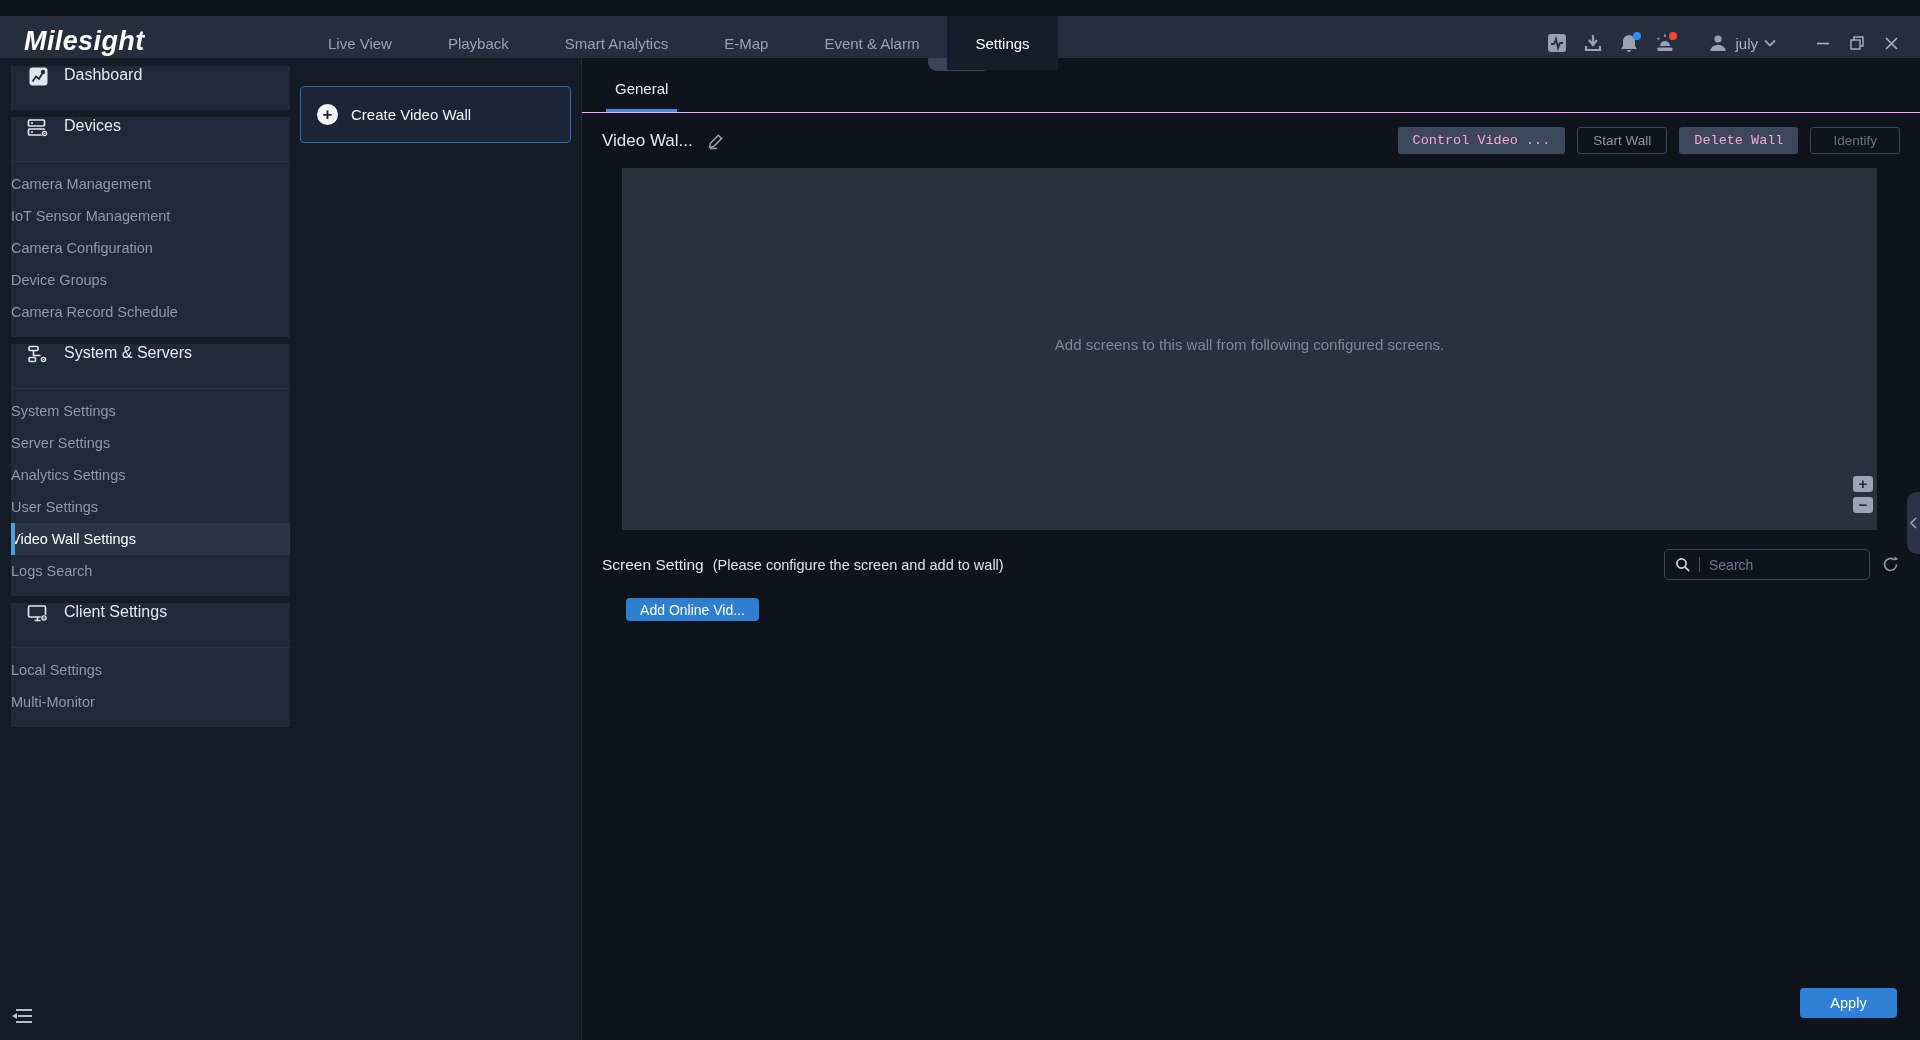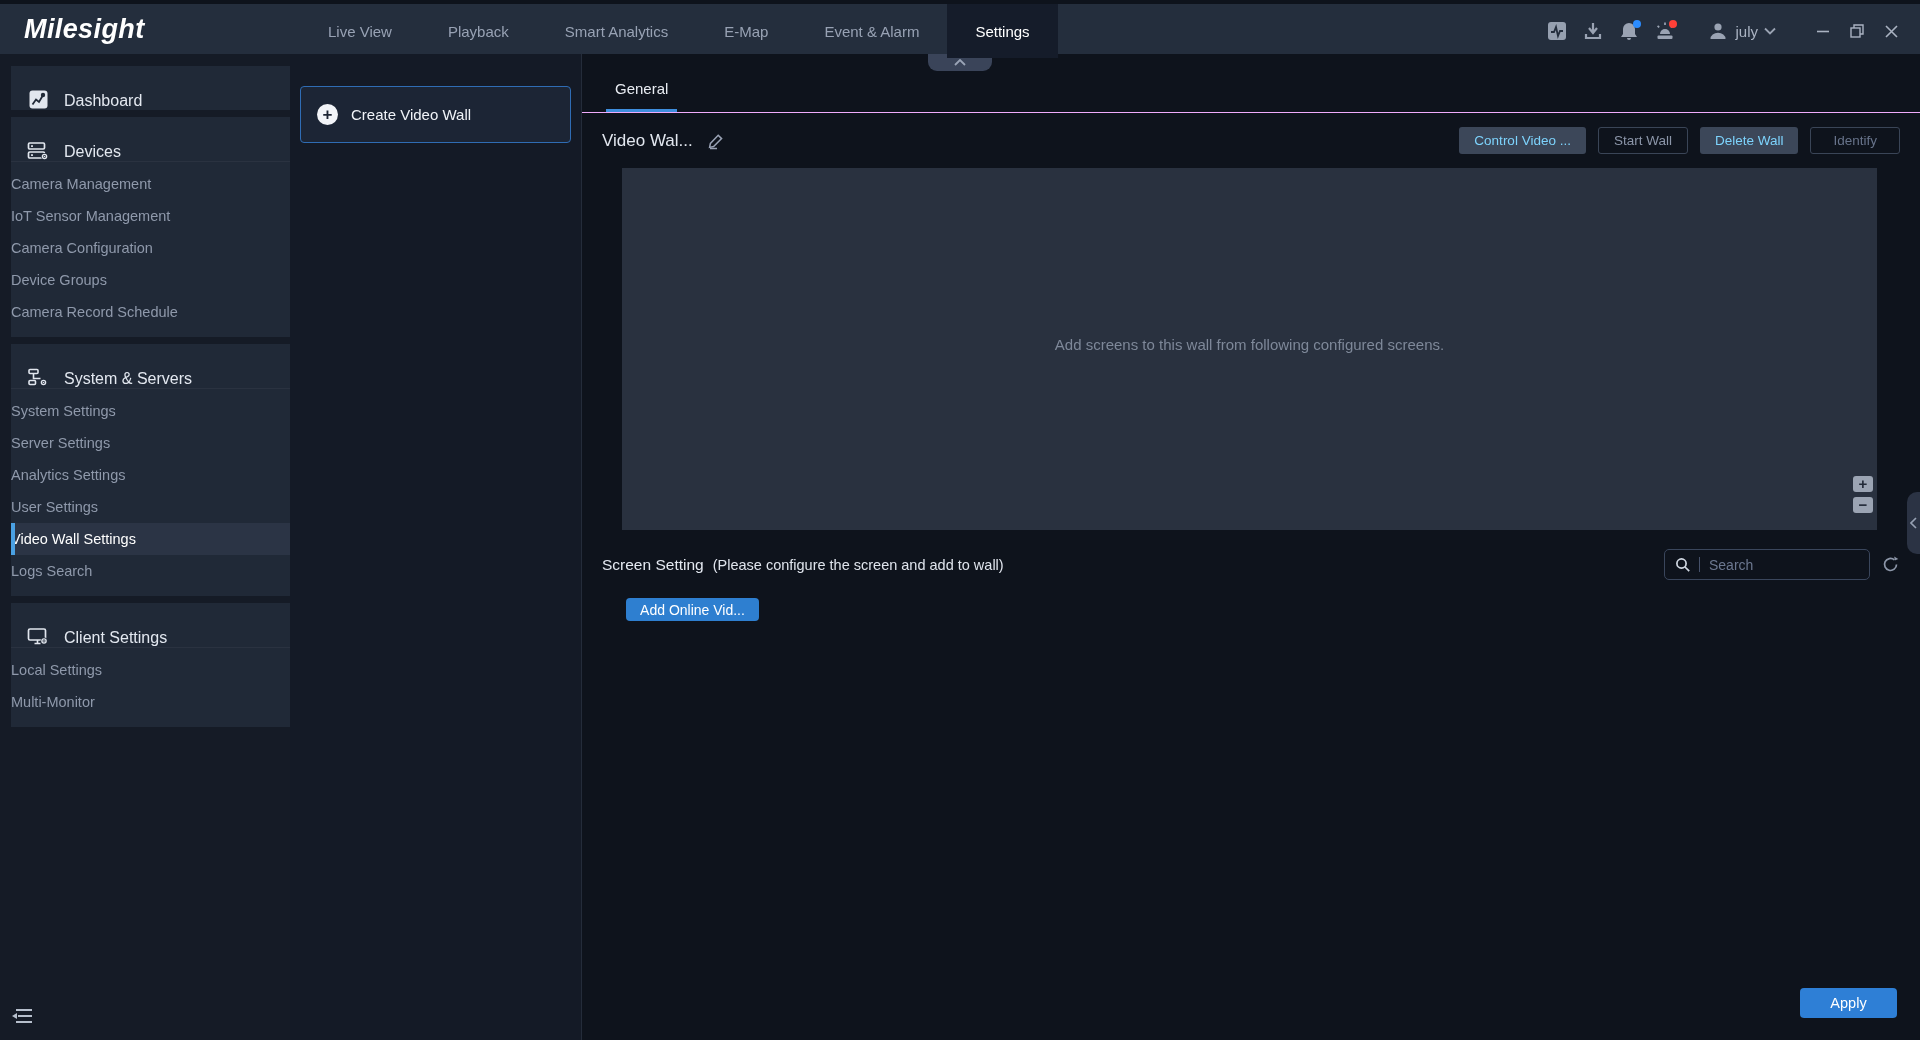--- a/index.html
+++ b/index.html
@@ -1,39 +1,39 @@
 <!DOCTYPE html>
 <html><head>
 <meta charset="utf-8">
 <style>
   * { margin:0; padding:0; box-sizing:border-box; }
   html,body { width:1920px; height:1040px; overflow:hidden; }
   body { background:#0e131c; font-family:"Liberation Sans", sans-serif; position:relative; }
 
   
-  .topbar { position:absolute; top:4px; left:0; width:1920px; height:50px; background:#242e3d; z-index:5; }
+  .topbar { position:absolute; top:16px; left:0; width:1920px; height:42px; background:#242e3d; z-index:5; }
   .logo { position:absolute; left:24px; top:10px; color:#ffffff; font-size:27px; font-style:italic; font-weight:600; letter-spacing:0.4px; }
   .topnav { position:absolute; left:300px; top:0; height:54px; display:flex; }
   .topnav-item { height:54px; display:flex; align-items:center; padding:0 28px; color:#98a2b4; font-size:15px; cursor:pointer; }
   .topnav-item.active { background:#151c2a; color:#ffffff; }
   .topbar-right { position:absolute; right:16px; top:0; height:54px; display:flex; align-items:center; }
   .tb-icon { width:26px; height:26px; display:flex; align-items:center; justify-content:center; margin-left:10px; position:relative; cursor:pointer; }
   .badge { position:absolute; top:2px; right:1px; width:8px; height:8px; border-radius:50%; }
   .user-block { display:flex; align-items:center; margin-left:30px; cursor:pointer; }
   .user-name { color:#aab3c2; font-size:15px; margin:0 6px 0 7px; }
   .win-controls { display:flex; align-items:center; margin-left:26px; }
   .win-btn { width:26px; height:26px; margin-left:8px; display:flex; align-items:center; justify-content:center; cursor:pointer; }
 
   
   .layout { position:absolute; top:54px; left:0; width:1920px; height:986px; display:flex; }
 
   
   .sidebar { width:290px; background:#151b26; padding:12px 0 0 11px; position:relative; flex:none; }
   .side-card { background:#202937; margin-bottom:7px; }
-  .section-header { height:44px; display:flex; align-items:flex-end; padding-left:15px; cursor:pointer; }
+  .section-header { height:44px; display:flex; align-items:flex-start; padding-left:15px; cursor:pointer; }
   .section-header .s-icon { width:24px; display:flex; justify-content:center; margin-right:14px; }
   .section-label { color:#e3e8f0; font-size:16px; }
   .section-items { border-top:1px solid #2a3240; padding:6px 0 9px; }
   .side-item { height:32px; line-height:32px; color:#8f99ab; font-size:14.5px; cursor:pointer; position:relative; }
   .side-item.active { background:#2b3445; color:#ffffff; }
   .side-item.active::before { content:''; position:absolute; left:0; top:0; bottom:0; width:4px; background:#4aa0e2; }
   .collapse-btn { position:absolute; left:11px; bottom:12px; width:28px; height:24px; display:flex; align-items:center; cursor:pointer; }
 
   
   .wall-list { width:292px; background:#141a26; border-right:1px solid #242c3a; position:relative; flex:none; }
@@ -46,21 +46,21 @@
   .collapse-pill { position:absolute; left:346px; top:0; width:64px; height:17px; background:#3a4459; border-radius:0 0 9px 9px; display:flex; align-items:center; justify-content:center; cursor:pointer; z-index:3; }
   .tabbar { height:59px; border-bottom:1px solid #f0abfc; display:flex; align-items:flex-end; padding-left:33px; }
   .tab { color:#e8ecf2; font-size:15px; padding-bottom:15px; position:relative; cursor:pointer; }
   .tab.active::after { content:''; position:absolute; left:-9px; right:-9px; bottom:0; height:3px; background:#3e8edd; }
 
   .title-row { height:55px; display:flex; align-items:center; padding:0 20px; }
   .wall-name { color:#e2e7ef; font-size:17px; }
   .edit-btn { margin-left:14px; display:flex; align-items:center; cursor:pointer; }
   .title-buttons { margin-left:auto; display:flex; gap:12px; }
   .btn { height:27px; padding:0 15px; border-radius:3px; font-size:13.5px; display:flex; align-items:center; cursor:pointer; white-space:nowrap; }
-  .btn.filled { background:#3c4759; color:#7dd3fc; }
+  .btn.filled { background:#3c4759; color:#f9a8d4;font-family:Liberation Mono, monospace; }
   .btn.outline { background:transparent; border:1px solid #3a4557; color:#8c96a9; }
   .btn.dim { color:#67738a; padding:0 22px; }
 
   .wall-area { position:relative; margin:0 43px 0 40px; height:362px; background:#29313f; }
   .wall-message { position:absolute; top:168px; left:0; width:100%; text-align:center; color:#7e8899; font-size:15px; }
   .zoom-controls { position:absolute; right:4px; bottom:17px; display:flex; flex-direction:column; gap:5px; }
   .zoom-btn { width:20px; height:16px; background:#9ba4b3; border-radius:3px; color:#222a38; display:flex; align-items:center; justify-content:center; font-size:15px; font-weight:700; line-height:0; cursor:pointer; }
 
   .screen-row { margin:19px 20px 0; display:flex; align-items:center; }
   .screen-title { color:#e4e9f1; font-size:15.5px; }

